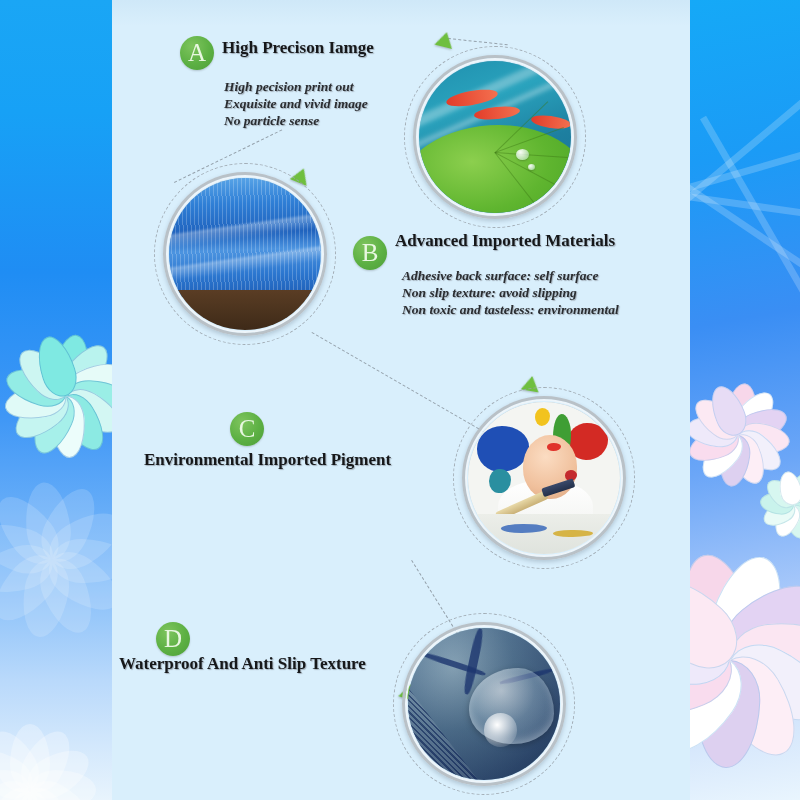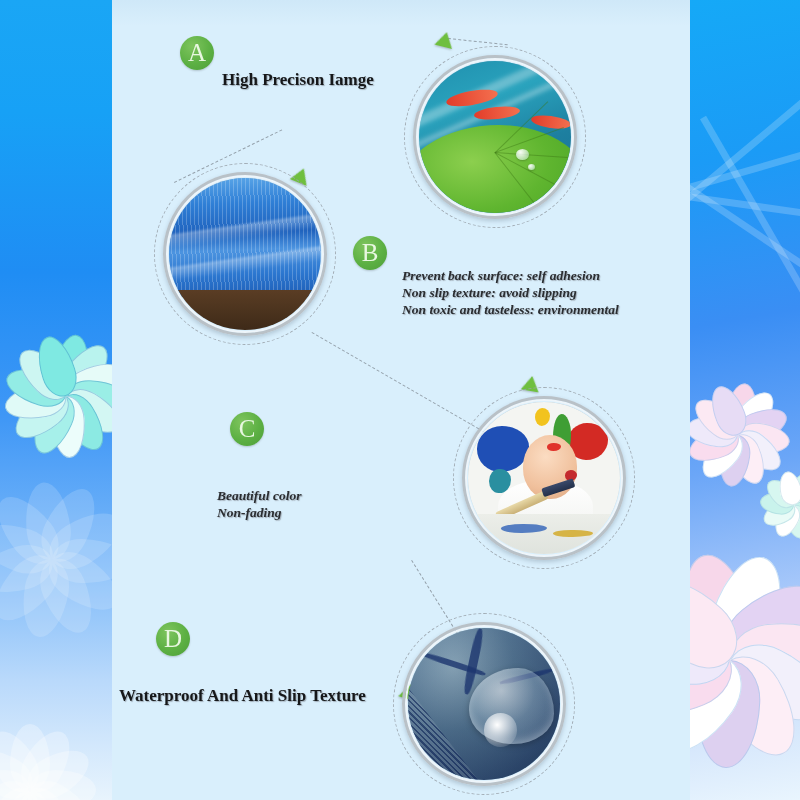--- a/index.html
+++ b/index.html
@@ -97,21 +97,20 @@
     box-shadow: 0 1px 2px rgba(0,0,0,0.18);
   }
   .heading {
     position: absolute;
     font-family: "Liberation Serif", serif;
     font-weight: bold;
     font-size: 17px;
     color: #16181a;
     white-space: nowrap;
     text-shadow: 1px 1px 1px rgba(130,140,150,0.65);
-    margin-top: 32px;
   }
   .body-text {
     position: absolute;
     font-family: "Liberation Serif", serif;
     font-style: italic;
     font-weight: bold;
     font-size: 13.5px;
     line-height: 17px;
     color: #2a2d31;
     white-space: pre-line;
@@ -342,20 +341,23 @@
     <div class="connector" style="left:300px; top:560px; width:118px; transform:rotate(58deg);"></div>
     <div class="connector" style="left:336px; top:38px; width:60px; transform:rotate(6deg);"></div>
 
     <div class="arrow" style="left:324px; top:32px; transform:rotate(14deg);"></div>
     <div class="arrow" style="left:180px; top:168px; transform:rotate(22deg);"></div>
     <div class="arrow" style="left:410px; top:376px; transform:rotate(10deg);"></div>
     <div class="arrow" style="left:288px; top:684px; transform:rotate(16deg);"></div>
 
     <div class="badge" style="left:68px; top:36px;">A</div>
     <div class="heading" style="left:110px; top:38px;">High Precison Iamge</div>
+    <div class="body-text" style="left:112px; top:78px;">High pecision print out
+Exquisite and vivid image
+No particle sense</div>
 
     <div class="photo-wrap" style="left:301px; top:55px; width:164px; height:164px;">
       <div class="dash-ring"></div>
       <div class="ring-outer"></div>
       <div class="photo">
         <div class="ph-a-water"></div>
         <div class="ph-a-streak" style="left:-10%;top:14%;width:120%;height:10px;"></div>
         <div class="ph-a-streak" style="left:-10%;top:30%;width:120%;height:6px;"></div>
         <div class="koi" style="left:18%;top:20%;width:34%;height:9%;transform:rotate(-10deg);"></div>
         <div class="koi" style="left:36%;top:30%;width:30%;height:8%;transform:rotate(-6deg);"></div>
@@ -376,27 +378,27 @@
       <div class="ring-outer"></div>
       <div class="photo">
         <div class="ph-b-fab"></div>
         <div class="ph-b-fold" style="top:30%;"></div>
         <div class="ph-b-fold" style="top:52%;"></div>
         <div class="ph-b-ground"></div>
       </div>
     </div>
 
     <div class="badge" style="left:241px; top:236px;">B</div>
-    <div class="body-text" style="left:290px; top:267px;">Prevent back surface: self adhesion
+    <div class="heading" style="left:283px; top:231px;">Advanced Imported Materials</div>
+    <div class="body-text" style="left:290px; top:267px;">Adhesive back surface: self surface
 Non slip texture: avoid slipping
 Non toxic and tasteless: environmental</div>
 
     <div class="badge" style="left:118px; top:412px;">C</div>
-    <div class="body-text" style="left:105px; top:487px;">Beautiful color
-Non-fading</div>
+    <div class="heading" style="left:32px; top:450px;">Environmental Imported Pigment</div>
 
     <div class="photo-wrap" style="left:350px; top:396px; width:164px; height:164px;">
       <div class="dash-ring"></div>
       <div class="ring-outer"></div>
       <div class="photo">
         <div class="ph-c-bg"></div>
         <div class="splat" style="left:6%;top:16%;width:34%;height:30%;background:#1f4fb5;"></div>
         <div class="splat" style="left:66%;top:14%;width:26%;height:24%;background:#d32a24;"></div>
         <div class="splat" style="left:56%;top:8%;width:12%;height:30%;background:#3f9e34;"></div>
         <div class="splat" style="left:44%;top:4%;width:10%;height:12%;background:#f2c31e;"></div>

